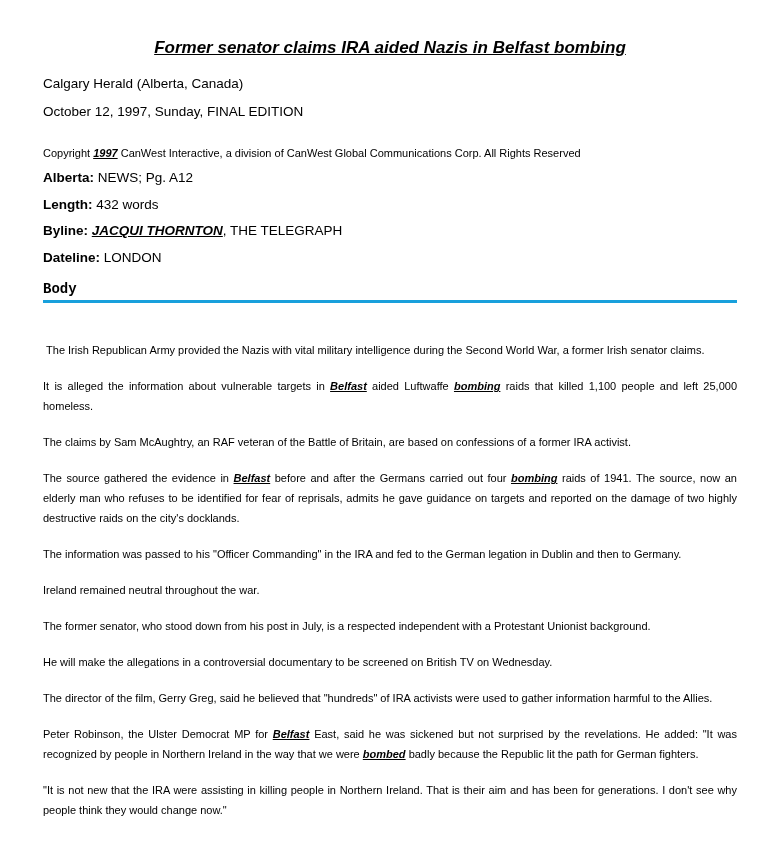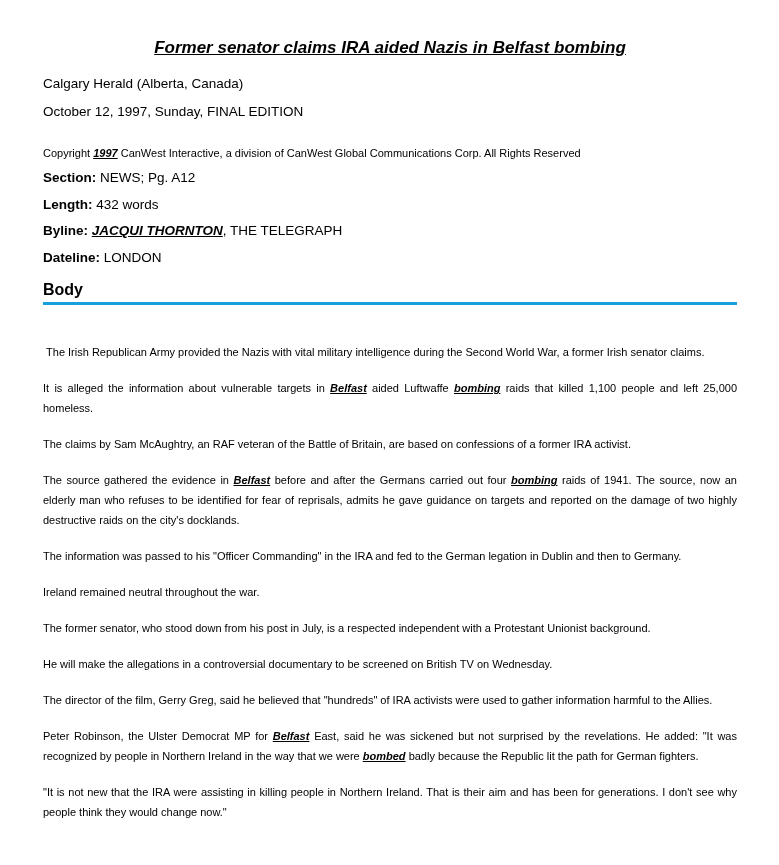--- a/index.html
+++ b/index.html
@@ -41,22 +41,23 @@
     line-height: 15.5px;
   }
   .meta-label { font-weight: bold; }
   .em {
     font-weight: bold;
     font-style: italic;
     text-decoration: underline;
   }
   .body-heading {
     margin: 16px 0 3px 0;
-    font-size: 16px;
+    font-size: 14px;
     font-weight: bold;
+    font-family: Liberation Mono, monospace;
   }
   .section-rule {
     height: 3px;
     background: #18a0dc;
     margin: 0 0 37px 0;
   }
   .article-body .para {
     font-size: 11px;
     line-height: 20px;
     text-align: justify;
@@ -69,21 +70,21 @@
 <div class="page">
 
   <h1 class="title">Former senator claims IRA aided Nazis in Belfast bombing</h1>
 
   <div class="source-line">Calgary Herald (Alberta, Canada)</div>
 
   <div class="edition-line">October 12, 1997, Sunday, FINAL EDITION</div>
 
   <p class="copyright-line"><span>Copyright </span><span class="em">1997</span><span> CanWest Interactive, a division of CanWest Global Communications Corp. All Rights Reserved</span></p>
 
-  <p class="meta-line"><span class="meta-label">Section:</span> <span>NEWS; Pg. A12</span></p>
+  <p class="meta-line"><span class="meta-label">Alberta:</span> <span>NEWS; Pg. A12</span></p>
 
   <p class="meta-line"><span class="meta-label">Length:</span> <span>432 words</span></p>
 
   <p class="meta-line"><span class="meta-label">Byline:</span> <span class="em">JACQUI THORNTON</span><span>, THE TELEGRAPH</span></p>
 
   <p class="meta-line"><span class="meta-label">Dateline:</span> <span>LONDON</span></p>
 
   <h2 class="body-heading">Body</h2>
 
   <div class="section-rule"></div>

